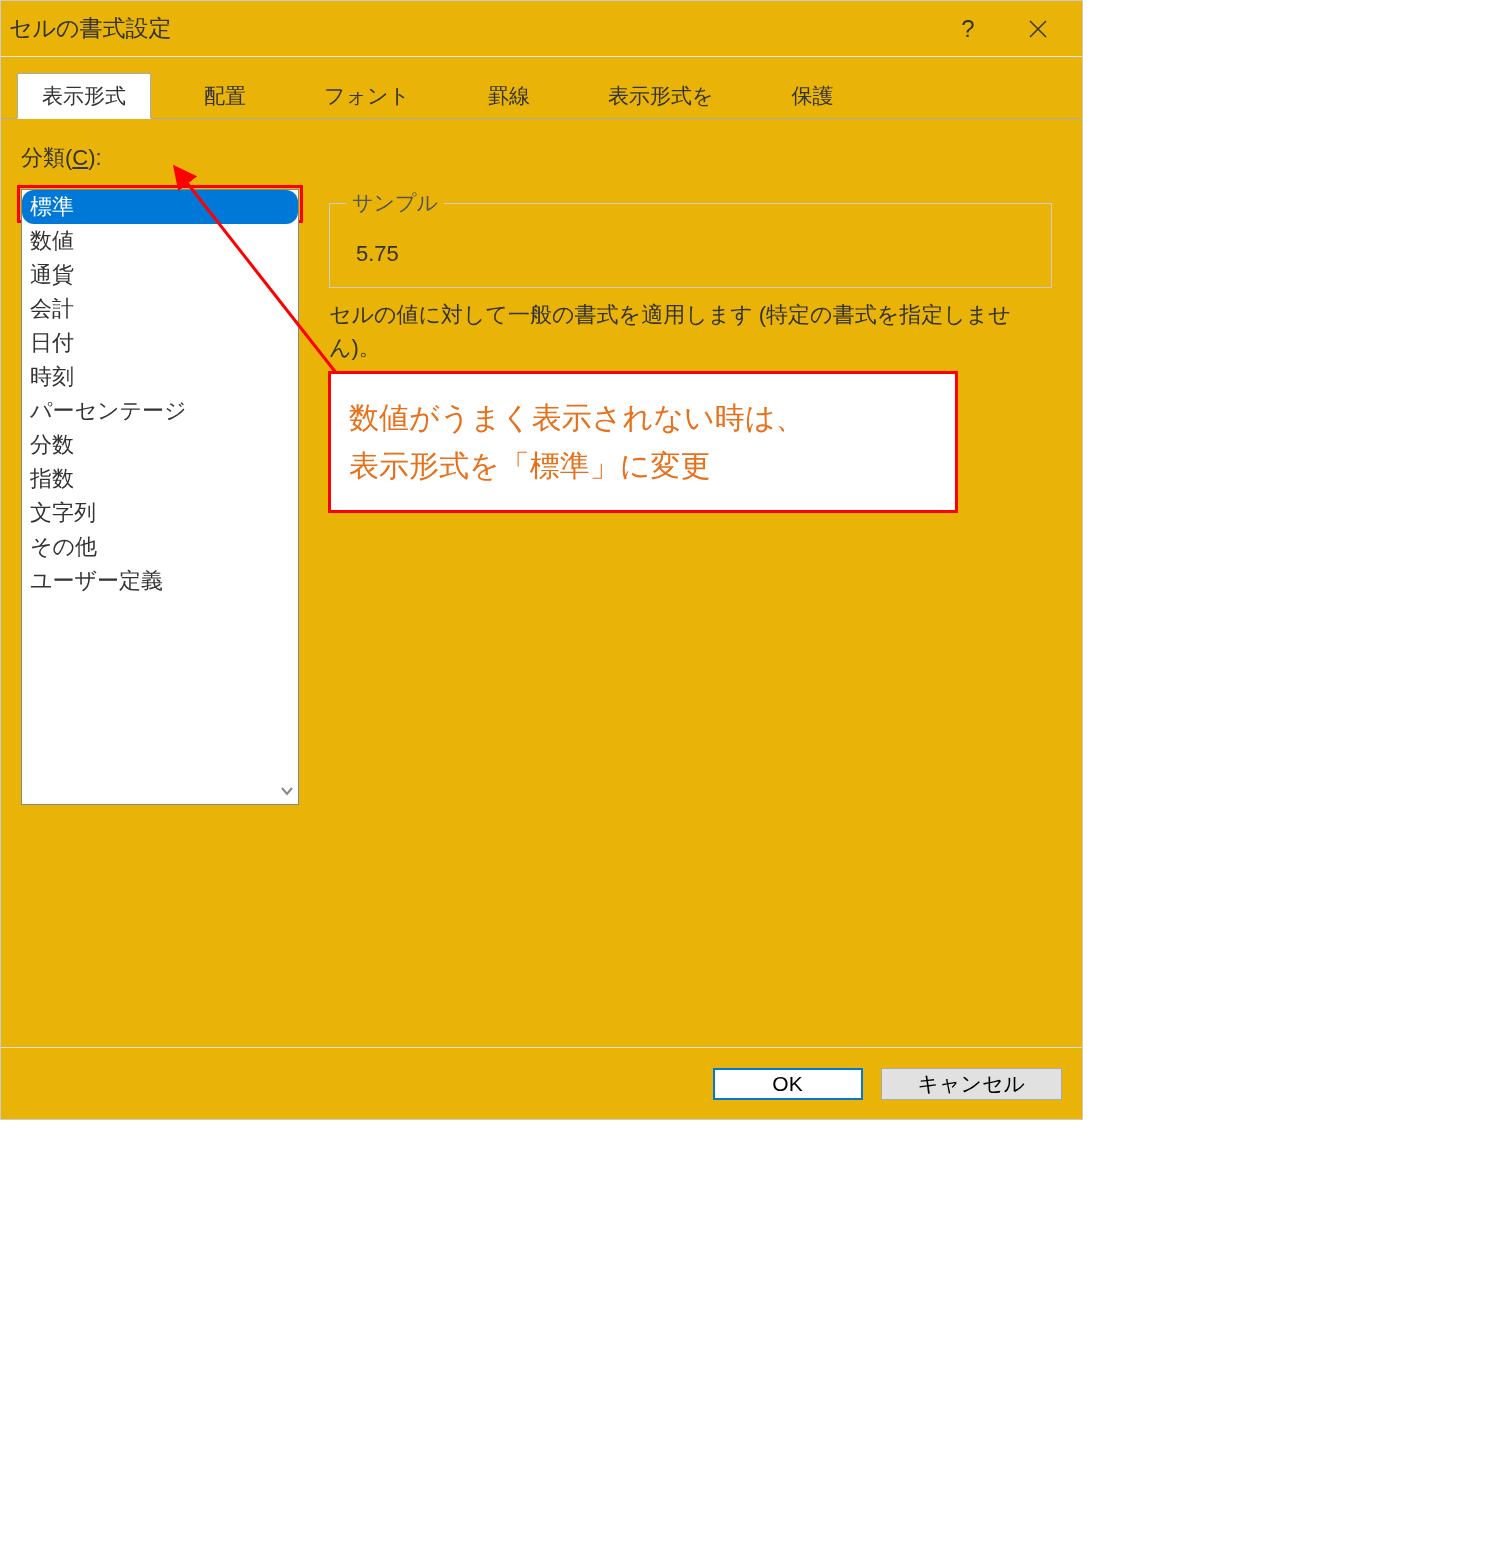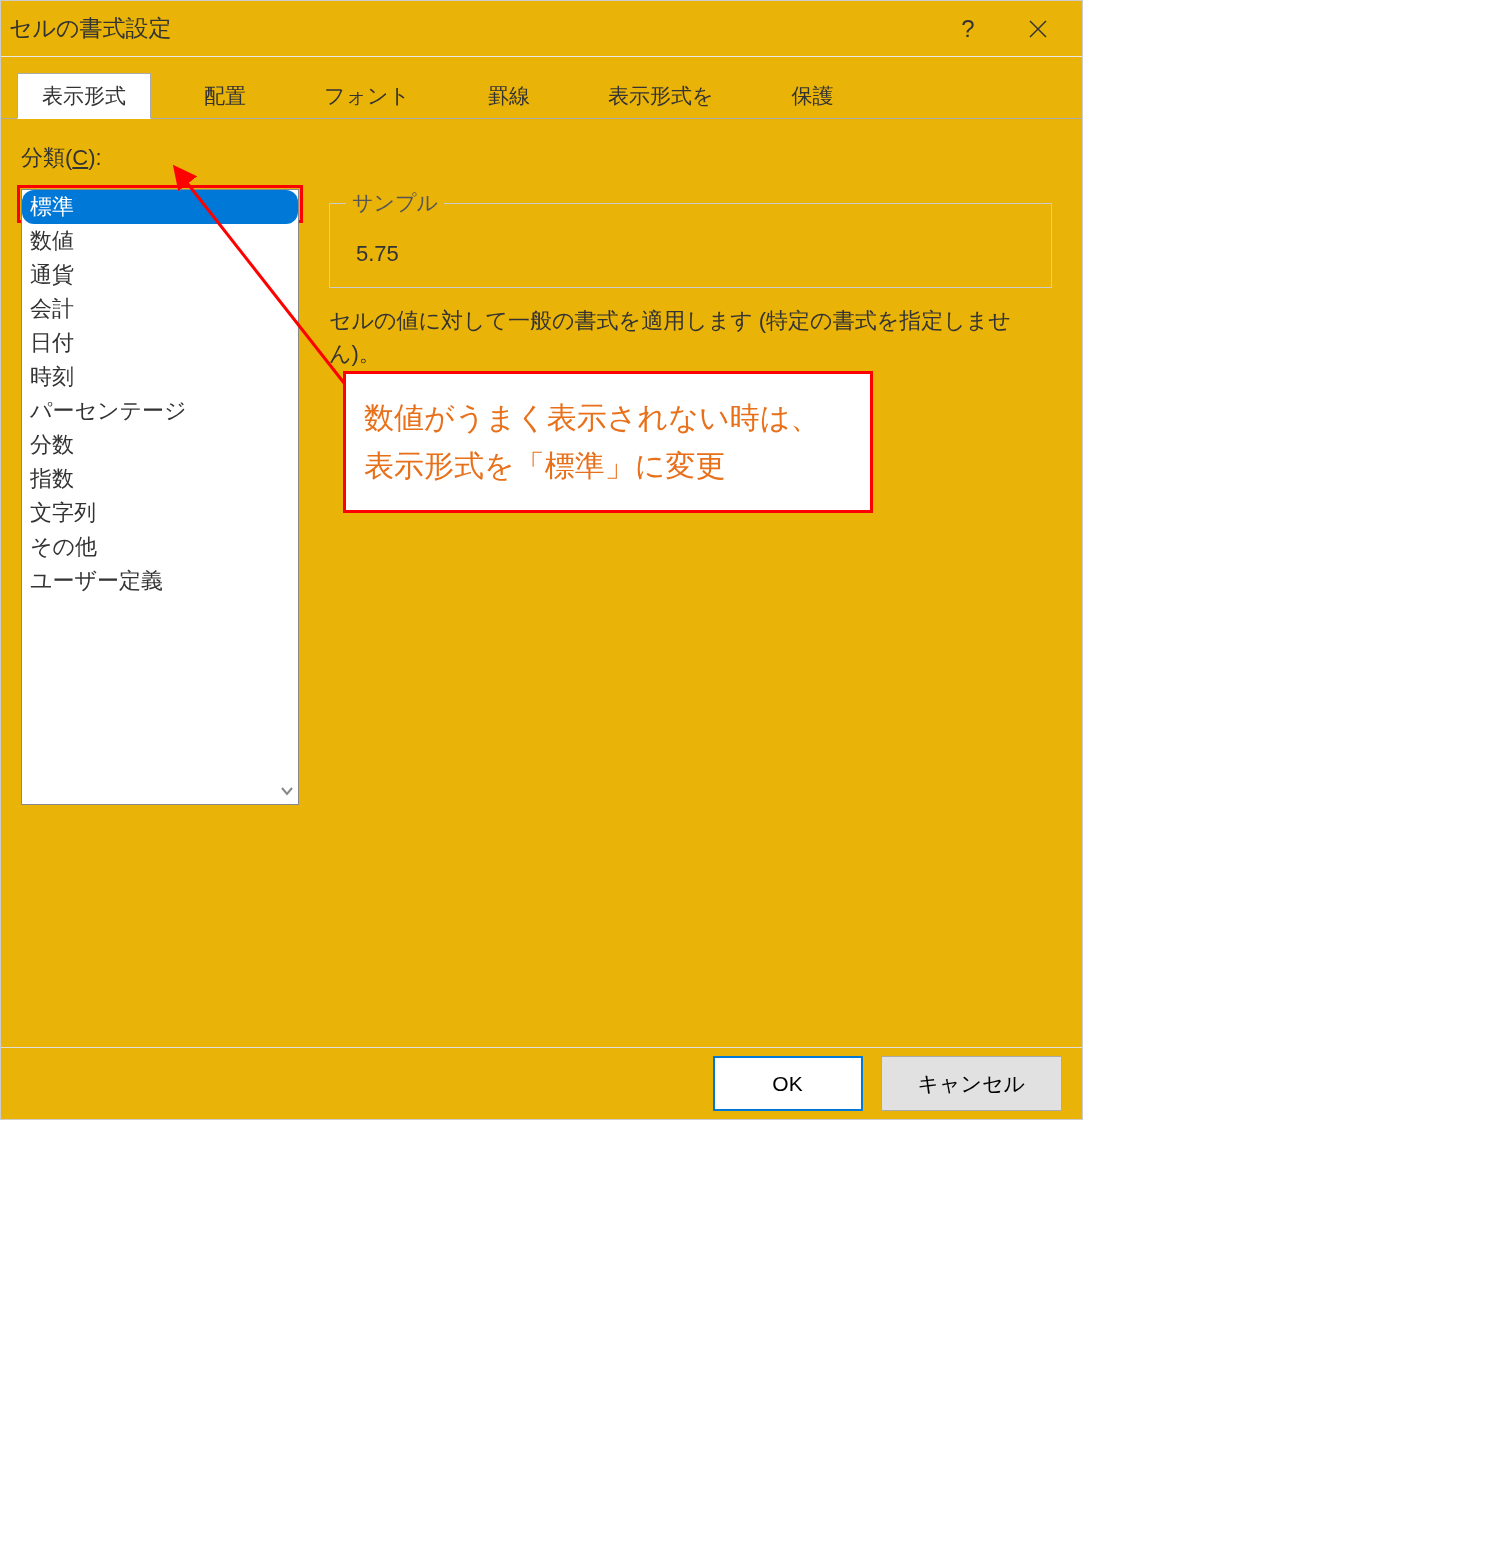--- a/index.html
+++ b/index.html
@@ -150,27 +150,27 @@
     }
     .sample-value {
       font-size: 22px;
       color: #333;
       padding: 12px 10px 4px 10px;
     }
     .description {
       font-size: 22px;
       color: #333;
       line-height: 1.5;
-      margin-top: 16px;
+      margin-top: 10px;
     }
     .annotation-box {
       position: absolute;
-      left: 342px;
+      left: 327px;
       top: 252px;
-      width: 530px;
+      width: 630px;
       border: 3px solid #ff0000;
       padding: 20px 18px;
       font-size: 30px;
       color: #e8701a;
       line-height: 1.6;
       background: #fff;
     }
     .arrow-svg {
       position: absolute;
       left: 165px;
@@ -181,21 +181,21 @@
       height: 72px;
       border-top: 1px solid #ddd;
       display: flex;
       justify-content: flex-end;
       align-items: center;
       padding: 0 20px;
       gap: 18px;
     }
     .btn {
       min-width: 150px;
-      height: 55px;
+      height: 32px;
       font-size: 21px;
       background: #e1e1e1;
       border: 1px solid #aaa;
       cursor: pointer;
       padding: 0 36px;
     }
     .btn.primary {
       background: #fff;
       border: 2px solid #0078d7;
     }

